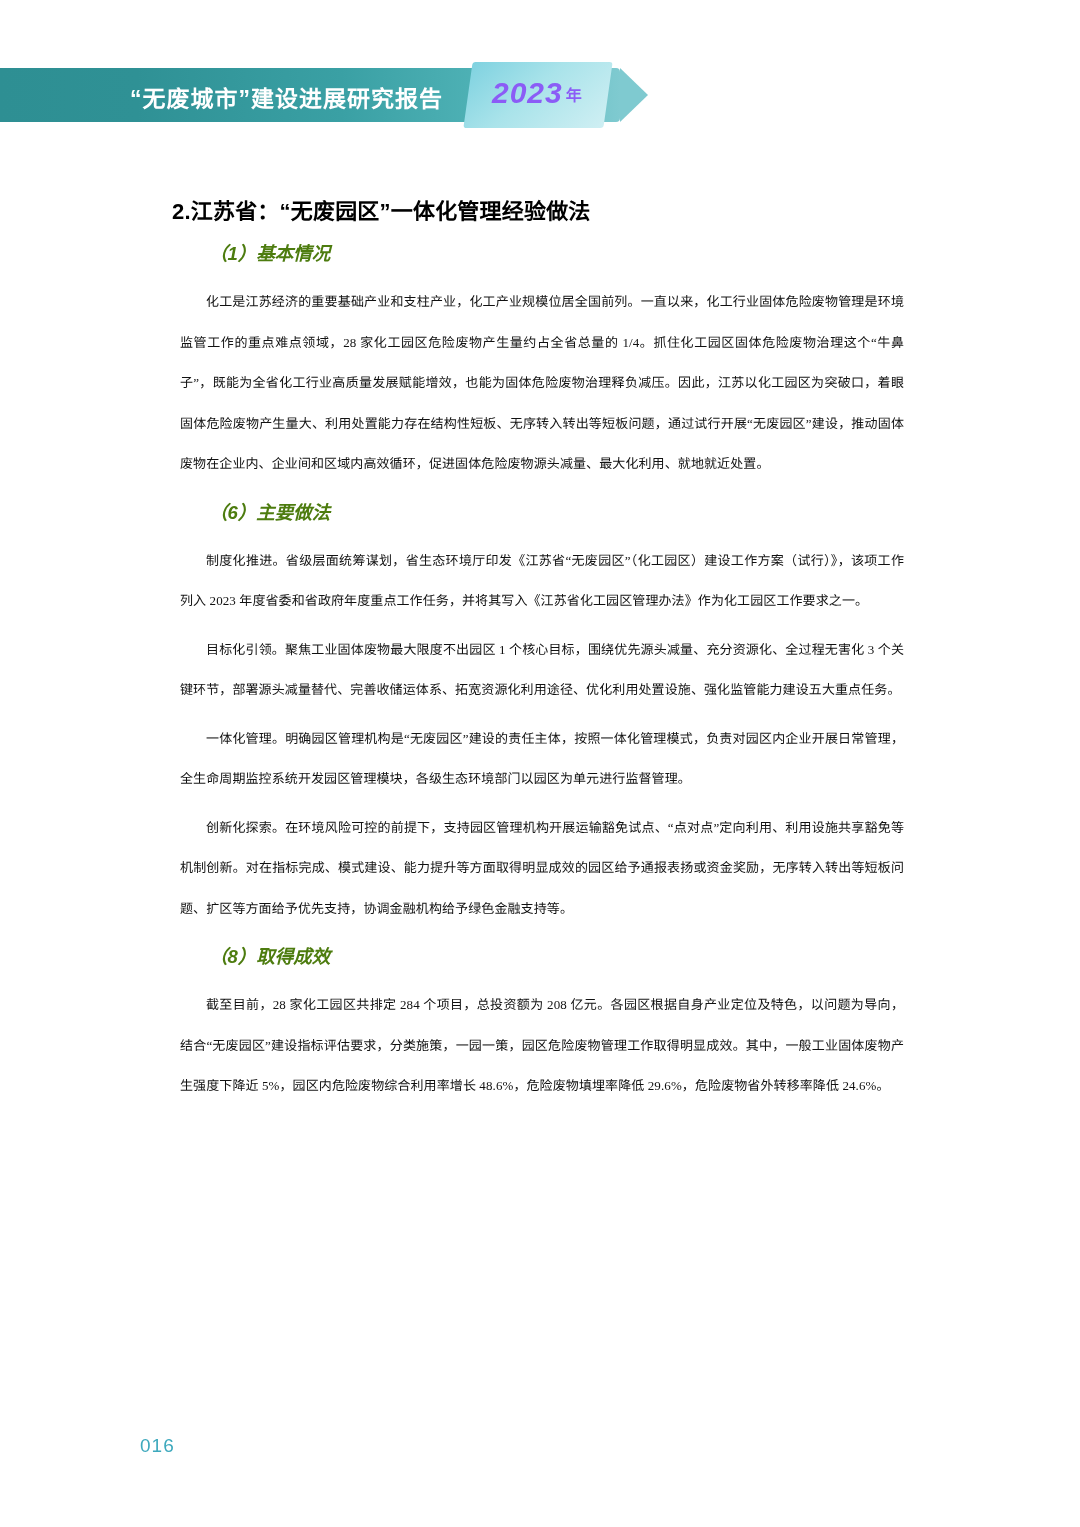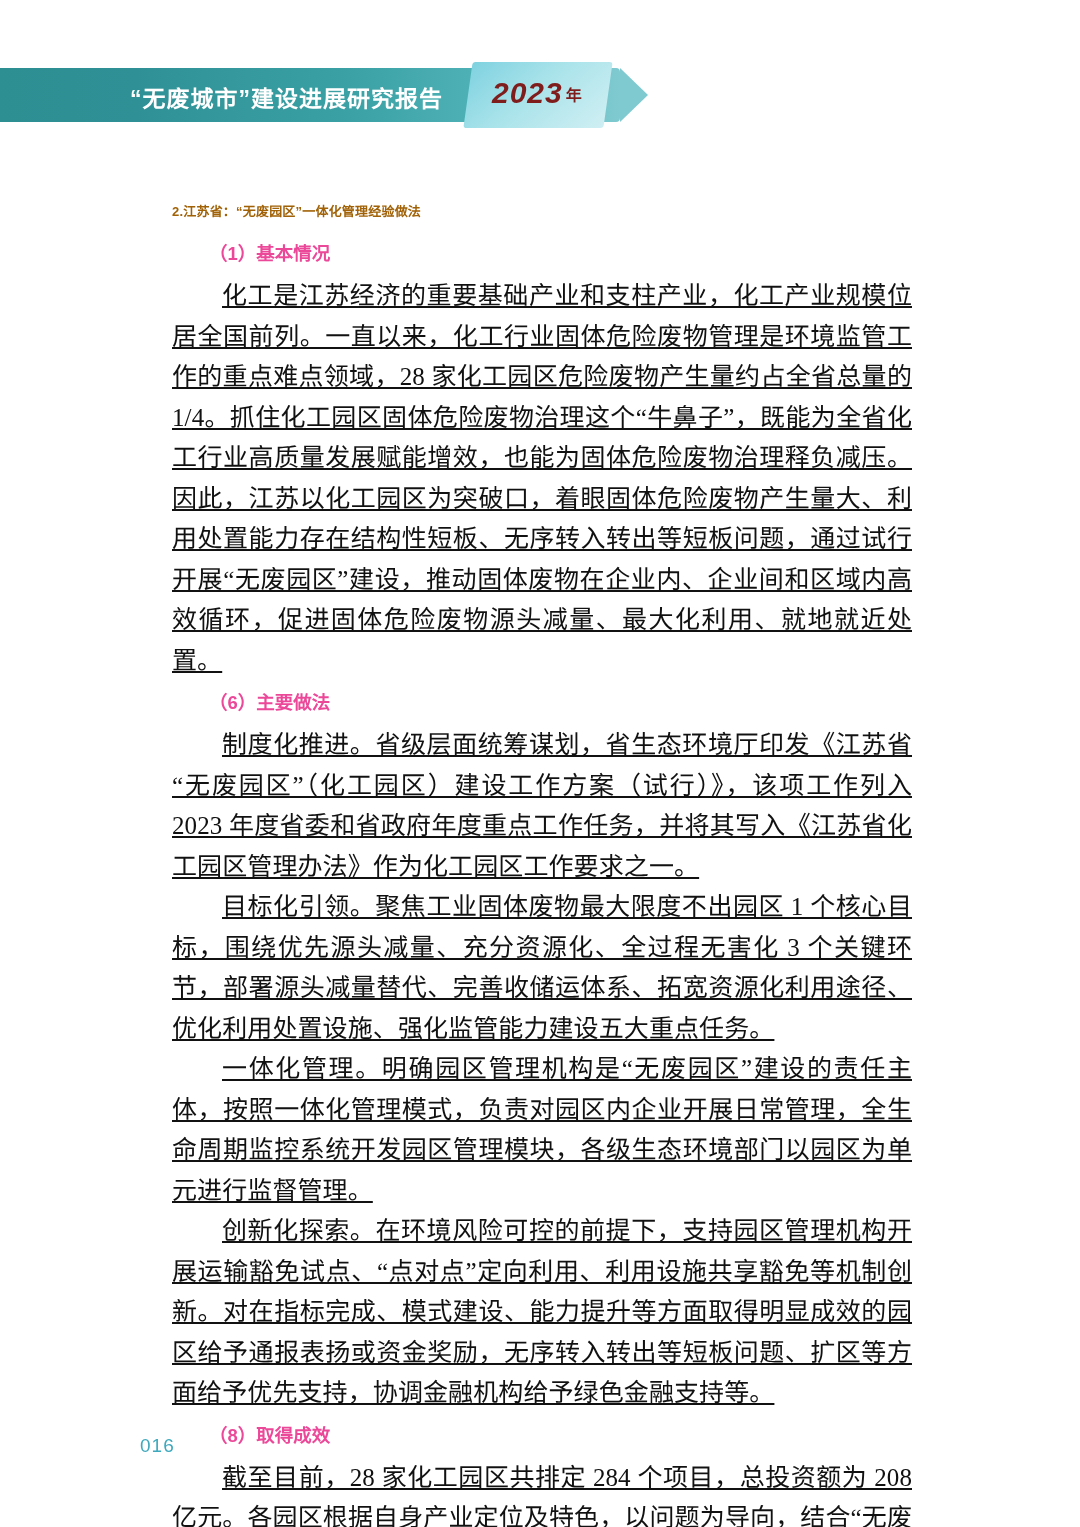--- a/index.html
+++ b/index.html
@@ -66,21 +66,21 @@
     transform: skewX(-8deg);
   }
   .header-year {
     position: absolute;
     left: 492px;
     top: 16px;
     font-family: "Liberation Sans", "DejaVu Sans", sans-serif;
     font-weight: bold;
     font-size: 30px;
     font-style: italic;
-    color: #7f1d1d;
+    color: #8b5cf6;
     letter-spacing: 1px;
     white-space: nowrap;
   }
   .header-year .unit {
     font-size: 16px;
     font-style: normal;
     font-weight: bold;
     margin-left: 3px;
     vertical-align: 2px;
   }
@@ -88,44 +88,44 @@
   
   .content {
     position: absolute;
     left: 172px;
     top: 192px;
     width: 740px;
   }
   .h-sub {
     font-family: "Liberation Sans", "DejaVu Sans", sans-serif;
     font-weight: bold;
-    font-size: 13px;
+    font-size: 22px;
     line-height: 40px;
     margin: 0 0 2px 0;
-    color: #a16207;
+    color: #000000;
     letter-spacing: 0.2px;
   }
   .h-item {
     font-family: "Liberation Sans", "DejaVu Sans", sans-serif;
     font-weight: bold;
     font-size: 18.5px;
     line-height: 40px;
     margin: 2px 0 2px 0;
     text-indent: 2em;
-    color: #ec4899;
+    color: #4d7c0f;
+    font-style: italic;
   }
   p.para {
-    font-size: 25px;
+    font-size: 13px;
     line-height: 40.5px;
-    margin: 0;
+    margin: 8px;
     text-indent: 2em;
     text-align: justify;
     text-justify: inter-ideograph;
     letter-spacing: 0.1px;
-    text-decoration: underline;
   }
 
   
   .page-number {
     position: absolute;
     left: 140px;
     bottom: 70px;
     font-family: "Liberation Sans", "DejaVu Sans", sans-serif;
     font-size: 19px;
     color: #3ea9bd;

